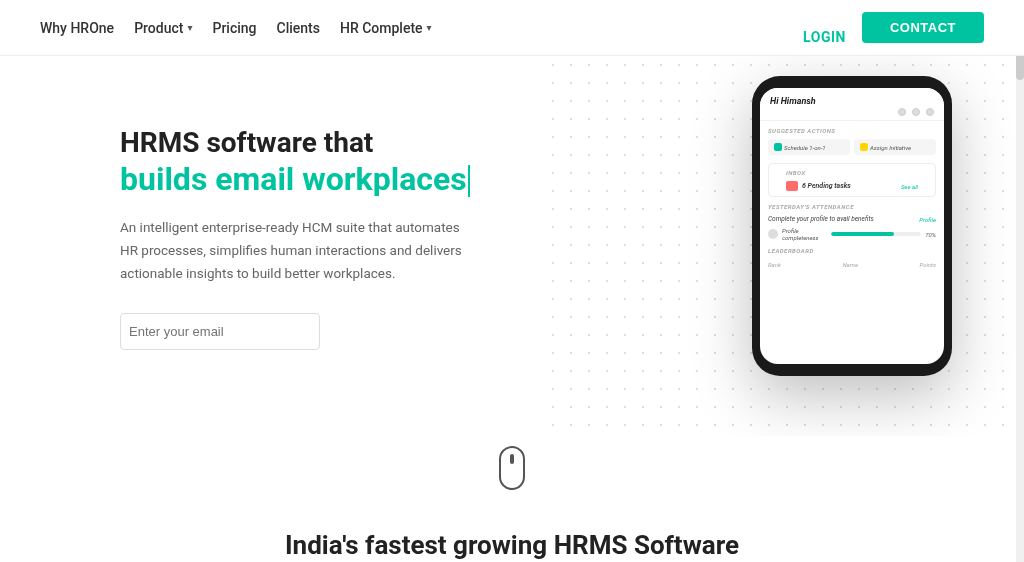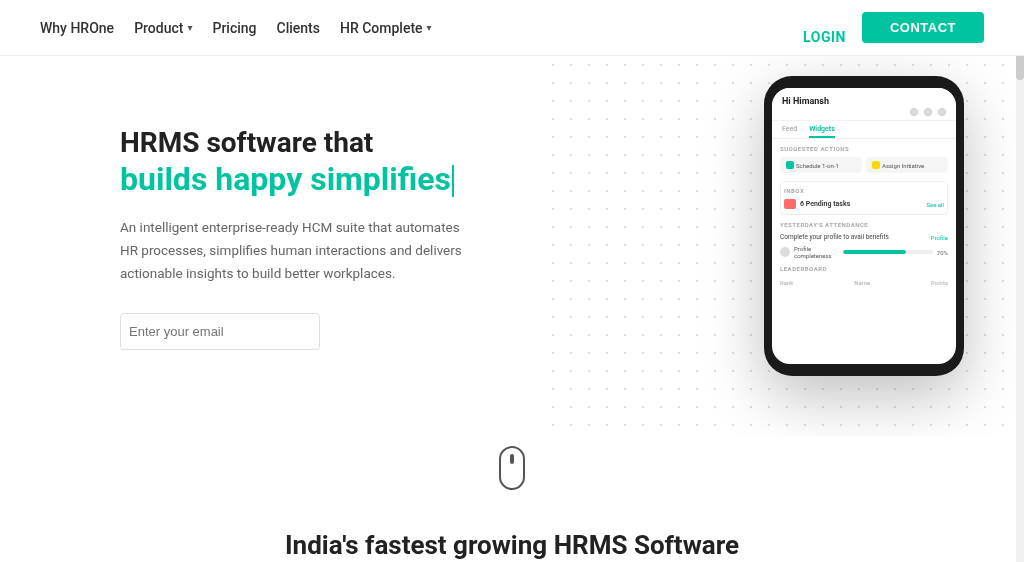--- a/index.html
+++ b/index.html
@@ -157,22 +157,23 @@
       font-size: 12px;
       font-weight: 700;
       cursor: pointer;
       letter-spacing: 0.8px;
       white-space: nowrap;
     }
 
     
     .hero-right {
       position: absolute;
-      right: 60px;
+      right: 72px;
       top: 20px;
+      font-style: italic;
     }
     .phone-mockup {
       width: 200px;
       height: 300px;
       background: #1a1a1a;
       border-radius: 28px;
       padding: 12px 8px;
       position: relative;
       box-shadow: 0 20px 60px rgba(0,0,0,0.25);
     }
@@ -253,21 +254,21 @@
     .phone-action-icon {
       width: 8px;
       height: 8px;
       border-radius: 2px;
       background: #00c4a0;
     }
     .phone-inbox {
       background: #fff;
       border: 1px solid #eee;
       border-radius: 4px;
-      padding: 5px 3px;
+      padding: 5px 17px;
       margin-bottom: 6px;
     }
     .inbox-row {
       display: flex;
       align-items: center;
       justify-content: space-between;
     }
     .inbox-count {
       font-size: 7px;
       color: #333;
@@ -447,21 +448,21 @@
 </nav>
 
 <section style="position:relative; overflow:hidden; height: 380px;">
   <div class="hero-bg"></div>
 
   <div class="hero">
     <div class="hero-left">
       <h1>
         <div class="hero-title-line1">HRMS software that</div>
         <div class="hero-title-line2">
-          <span>builds happy simplifies</span><span class="cursor"></span>
+          <span>builds email workplaces</span><span class="cursor"></span>
         </div>
       </h1>
       <p class="hero-desc">An intelligent enterprise-ready HCM suite that automates HR processes, simplifies human interactions and delivers actionable insights to build better workplaces.</p>
       <div class="hero-form">
         <input type="email" class="hero-input" placeholder="Enter your email" style="">
       </div>
     </div>
 
     <div class="hero-right">
       <div class="phone-mockup">
@@ -469,24 +470,20 @@
 
           <div class="phone-header">
             <div class="phone-greeting">Hi Himansh</div>
             <div class="phone-icons-row">
               <div class="phone-icon-dot"></div>
               <div class="phone-icon-dot"></div>
               <div class="phone-icon-dot"></div>
             </div>
           </div>
 
-          <div class="phone-tabs">
-            <div class="phone-tab">Feed</div>
-            <div class="phone-tab active">Widgets</div>
-          </div>
 
           <div class="phone-body">
             <div class="phone-section-title">SUGGESTED ACTIONS</div>
             <div class="phone-actions-row">
               <div class="phone-action-btn">
                 <div class="phone-action-icon" style="background:#00c4a0"></div>
                 <span>Schedule 1-on-1</span>
               </div>
               <div class="phone-action-btn">
                 <div class="phone-action-icon" style="background:#ffd700"></div>

